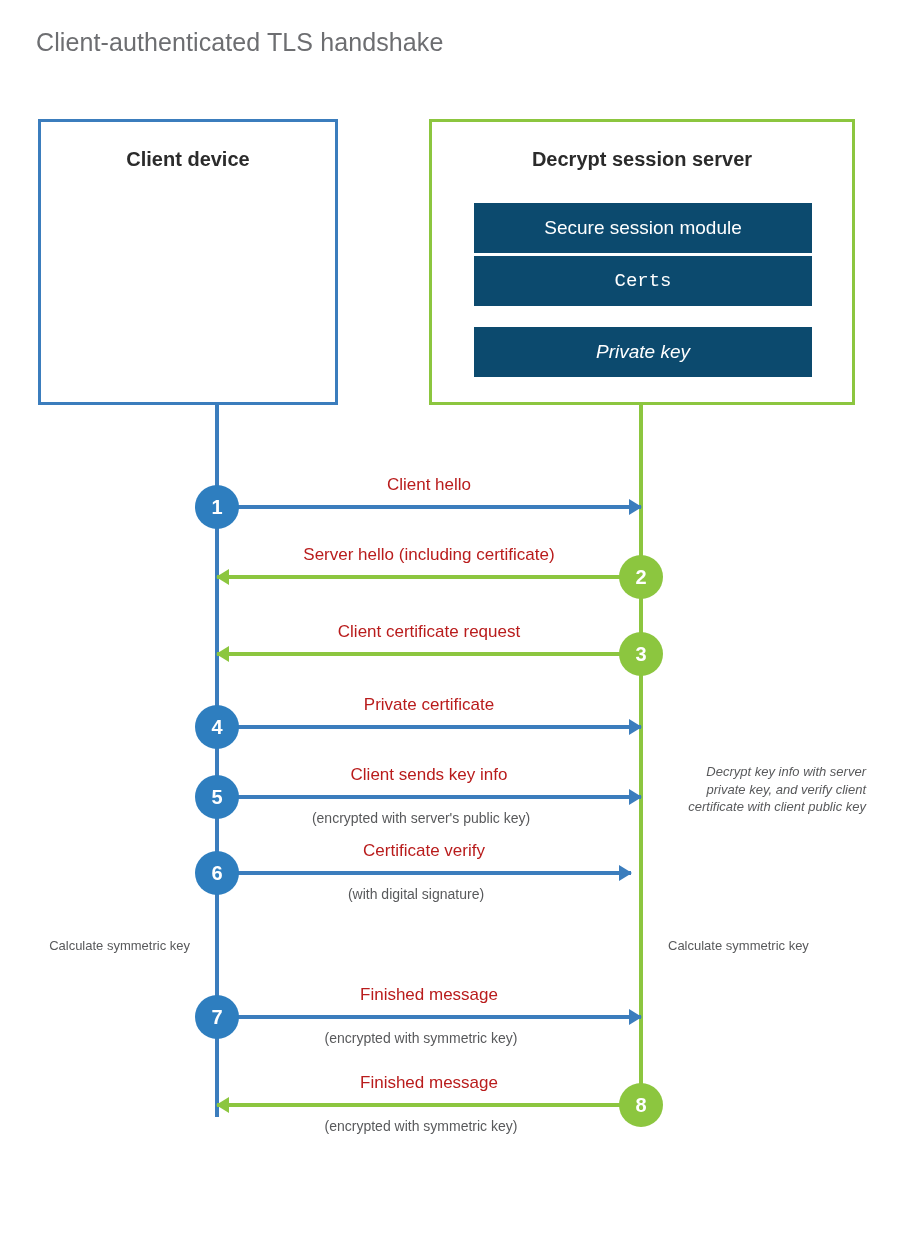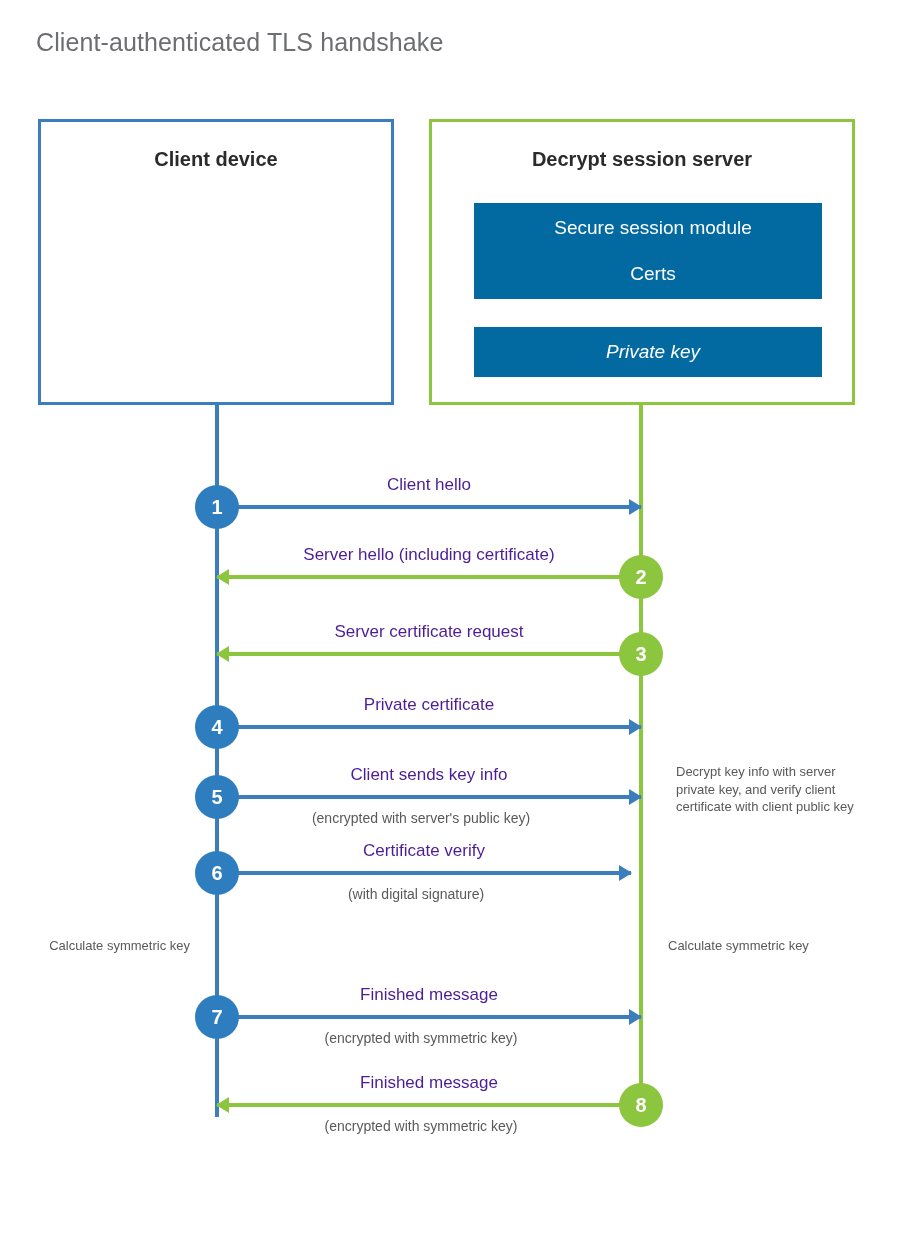--- a/index.html
+++ b/index.html
@@ -34,21 +34,21 @@
 
   
   .party-box {
     position: absolute;
     background: #ffffff;
     box-sizing: border-box;
   }
   .party-box.client {
     left: 38px;
     top: 119px;
-    width: 356px;
+    width: 300px;
     height: 286px;
     border: 3px solid #3b7dbd;
   }
   .party-box.server {
     left: 429px;
     top: 119px;
     width: 426px;
     height: 286px;
     border: 3px solid #8cc63f;
   }
@@ -79,30 +79,29 @@
     line-height: 1.35;
     padding: 0 12px;
     box-sizing: border-box;
   }
 
   .server-bar {
     position: absolute;
     left: 42px;
     width: 338px;
     height: 50px;
-    background: #0369a1;
+    background: #0c4a6e;
     color: #ffffff;
     display: flex;
     align-items: center;
     justify-content: center;
     font-size: 19px;
-    padding-left: 10px;
   }
   .server-bar.b0 { top: 81px; }
-  .server-bar.b1 { top: 127px; }
+  .server-bar.b1 { top: 134px; font-family: Liberation Mono, monospace; }
   .server-bar.b2 { top: 205px; font-style: italic; }
 
   
   .lifeline {
     position: absolute;
     width: 4px;
   }
   .lifeline.client-line {
     left: 215px;
     top: 405px;
@@ -150,21 +149,21 @@
   .msg.green .arrow-line { background: #8cc63f; }
   .msg.green.to-left  .arrow-head { border-right-color: #8cc63f; }
 
   .msg-label {
     position: absolute;
     left: 0;
     right: 0;
     bottom: 12px;
     text-align: center;
     font-size: 17px;
-    color: #4c1d95;
+    color: #b91c1c;
     white-space: nowrap;
   }
   .msg-sublabel {
     position: absolute;
     left: 0;
     right: 16px;
     top: 13px;
     text-align: center;
     font-size: 14px;
     color: #58595b;
@@ -189,21 +188,21 @@
 
   
   .note {
     position: absolute;
     font-size: 13px;
     line-height: 1.35;
     color: #58595b;
   }
   .note.right-note { left: 668px; width: 190px; text-align: left; }
   .note.left-note  { left: 20px;  width: 170px; text-align: right; }
-  .note.server-note { left: 676px; width: 190px; text-align: left; }
+  .note.server-note { left: 676px; width: 190px; text-align: right; font-style: italic; }
 </style>
 </head>
 <body>
 
 <div id="canvas">
 
   <div class="page-title">Client-authenticated TLS handshake</div>
 
   <div class="party-box client">
     <div class="party-title">Client device</div>
@@ -227,21 +226,21 @@
 
   <div class="msg green to-left" style="left:217px; top:577px; width:424px;">
     <div class="arrow-line" style="width:424px;"></div>
     <div class="arrow-head"></div>
     <div class="msg-label">Server hello (including certificate)</div>
   </div>
 
   <div class="msg green to-left" style="left:217px; top:654px; width:424px;">
     <div class="arrow-line" style="width:424px;"></div>
     <div class="arrow-head"></div>
-    <div class="msg-label">Server certificate request</div>
+    <div class="msg-label">Client certificate request</div>
   </div>
 
   <div class="msg blue to-right" style="left:217px; top:727px; width:424px;">
     <div class="arrow-line" style="width:424px;"></div>
     <div class="arrow-head"></div>
     <div class="msg-label">Private certificate</div>
   </div>
 
   <div class="msg blue to-right" style="left:217px; top:797px; width:424px;">
     <div class="arrow-line" style="width:424px;"></div>

